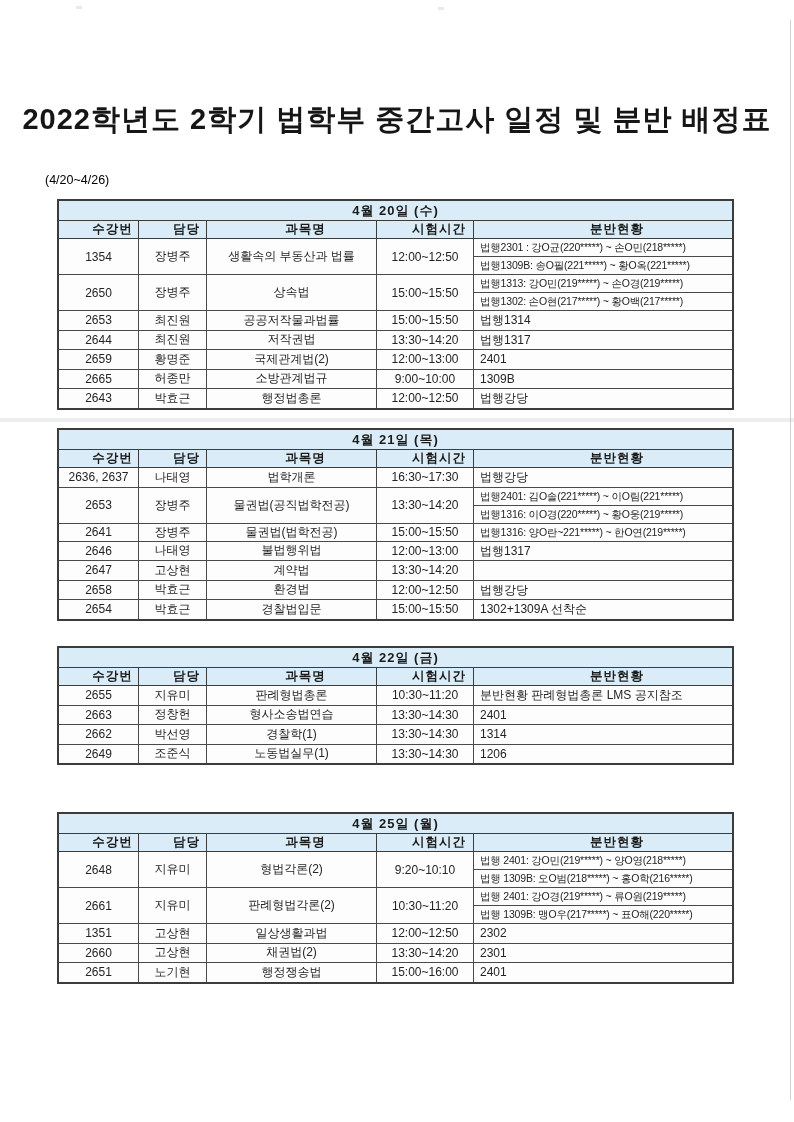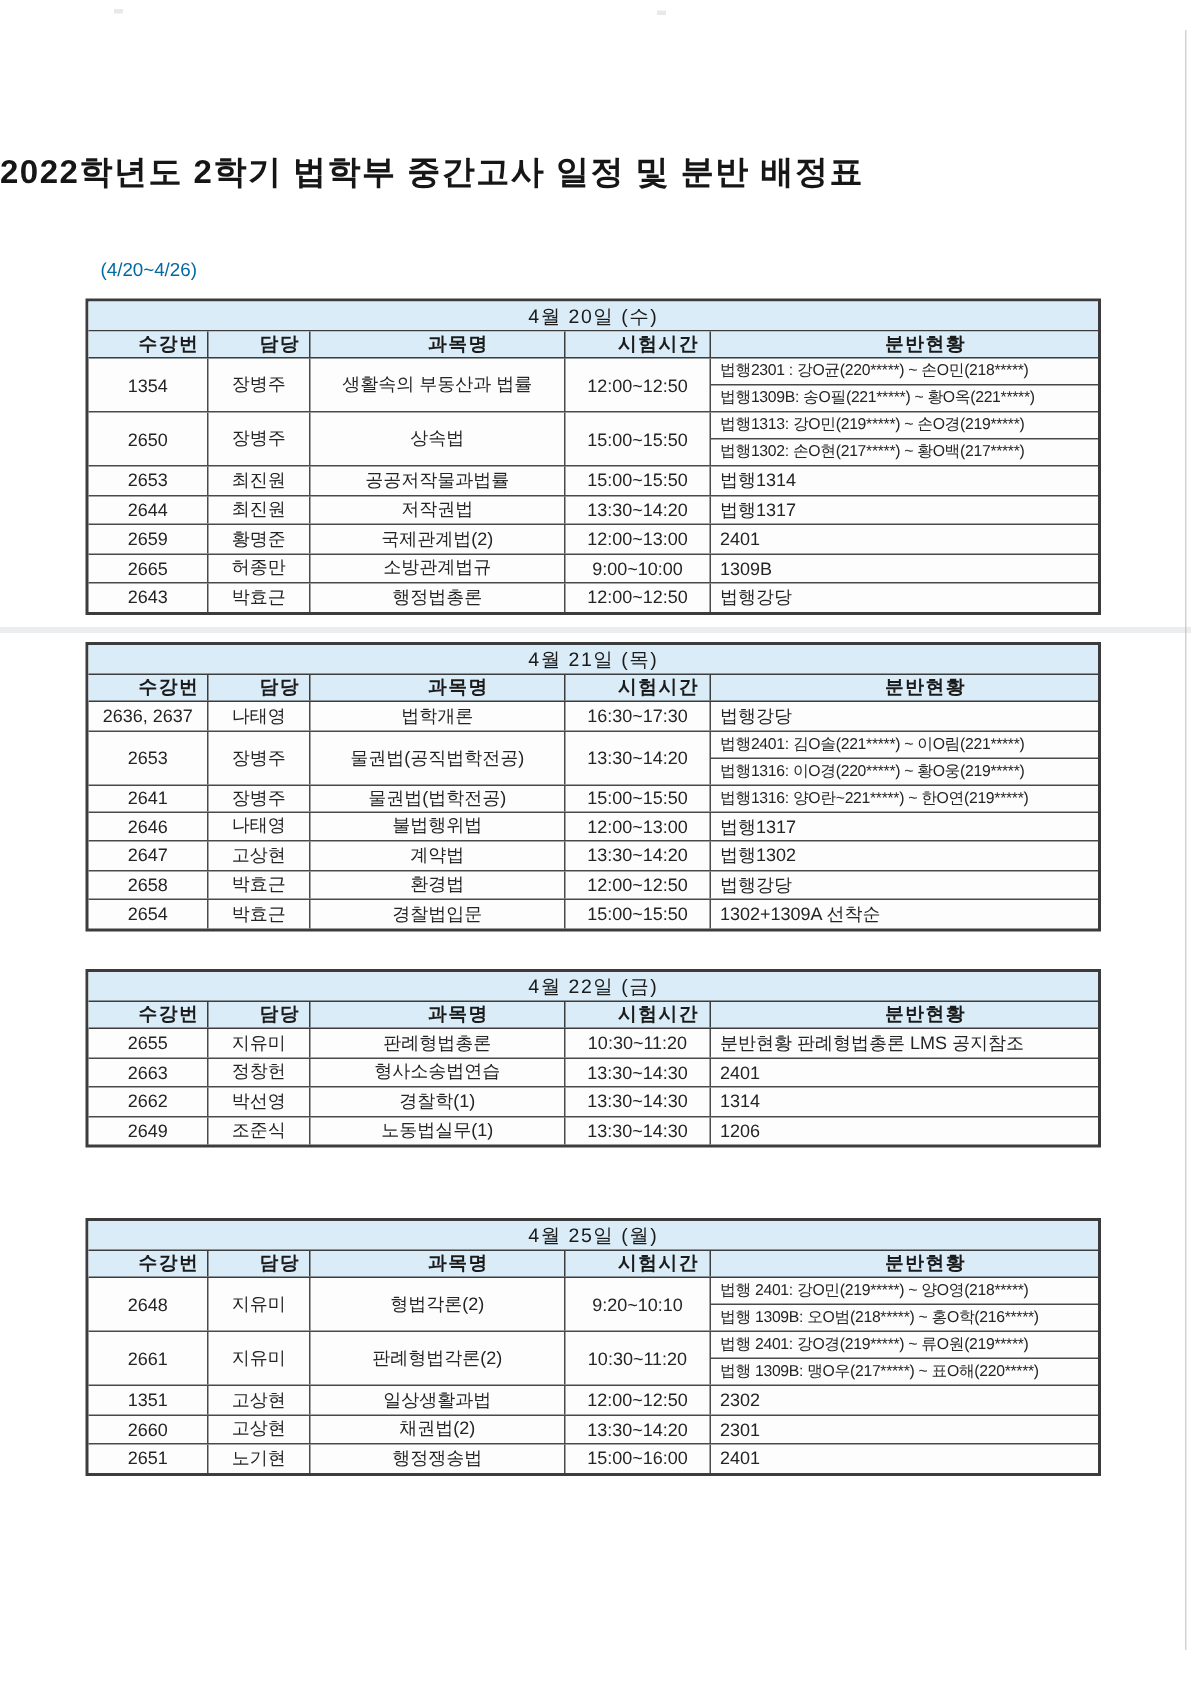--- a/index.html
+++ b/index.html
@@ -7,47 +7,48 @@
     width: 794px; height: 1122px;
     background: #ffffff;
     position: relative;
     font-family: "Liberation Sans", sans-serif;
     color: #1b1b1b;
     overflow: hidden;
   }
   .page-title {
     position: absolute;
     top: 100px; left: 0; width: 794px;
-    font-size: 22px;
+    text-align: center;
+    font-size: 29px;
     font-weight: bold;
     letter-spacing: 1px;
     color: #161616;
   }
   .date-range {
     position: absolute;
-    top: 173px; left: 67px;
+    top: 173px; left: 45px;
     font-size: 12.5px;
-    color: #0369a1;
+    color: #000000;
   }
   .tables-wrap {
     position: absolute;
     top: 199px; left: 57px; width: 677px;
   }
   .exam-table {
     width: 677px;
     border: 2px solid #3c3c3c;
     box-sizing: border-box;
     background: #fdfdfd;
     position: absolute;
     left: 0;
   }
   .t-date-row {
     background: #d9ecf7;
     text-align: center;
-    font-weight: normal;
+    font-weight: bold;
     font-size: 13px;
     line-height: 19px;
     height: 19px;
     border-bottom: 1px solid #3c3c3c;
     letter-spacing: 1px;
   }
   .t-head-row {
     display: grid;
     grid-template-columns: 80px 68px 170px 97px 1fr;
     background: #d9ecf7;
@@ -249,23 +250,20 @@
         <div class="t-cell">12:00~13:00</div>
         <div class="t-cell sections">
           <div class="section-line section-single">법행1317</div>
         </div>
       </div>
       <div class="t-row single">
         <div class="t-cell">2647</div>
         <div class="t-cell">고상현</div>
         <div class="t-cell">계약법</div>
         <div class="t-cell">13:30~14:20</div>
-        <div class="t-cell sections">
-          <div class="section-line section-single">법행1302</div>
-        </div>
       </div>
       <div class="t-row single">
         <div class="t-cell">2658</div>
         <div class="t-cell">박효근</div>
         <div class="t-cell">환경법</div>
         <div class="t-cell">12:00~12:50</div>
         <div class="t-cell sections">
           <div class="section-line section-single">법행강당</div>
         </div>
       </div>

